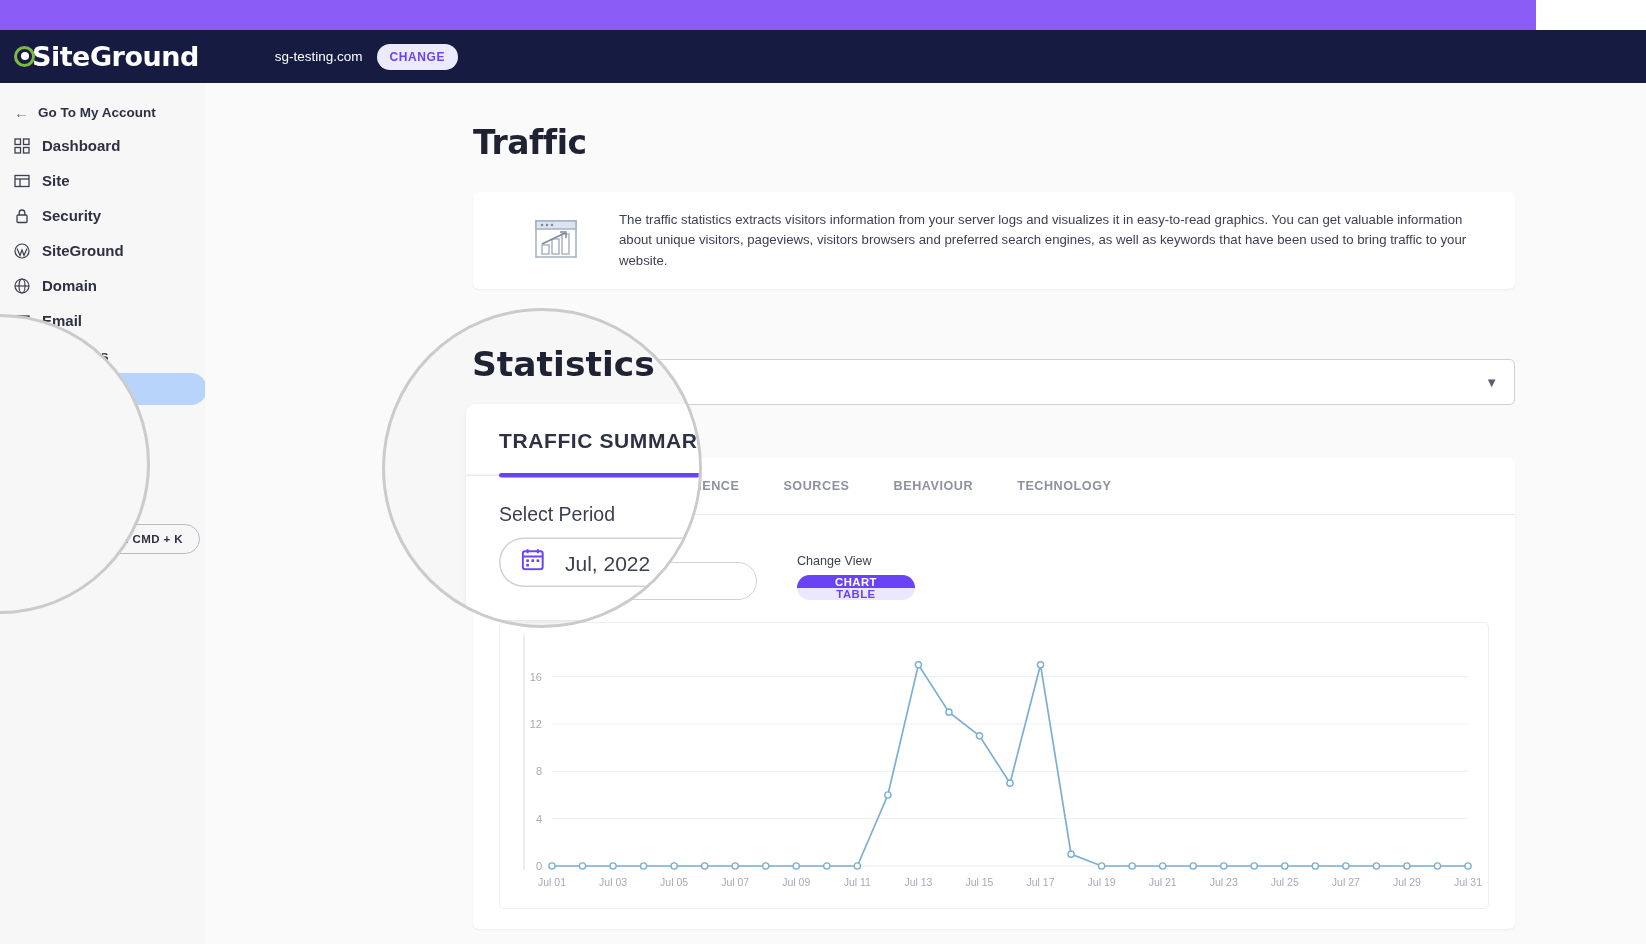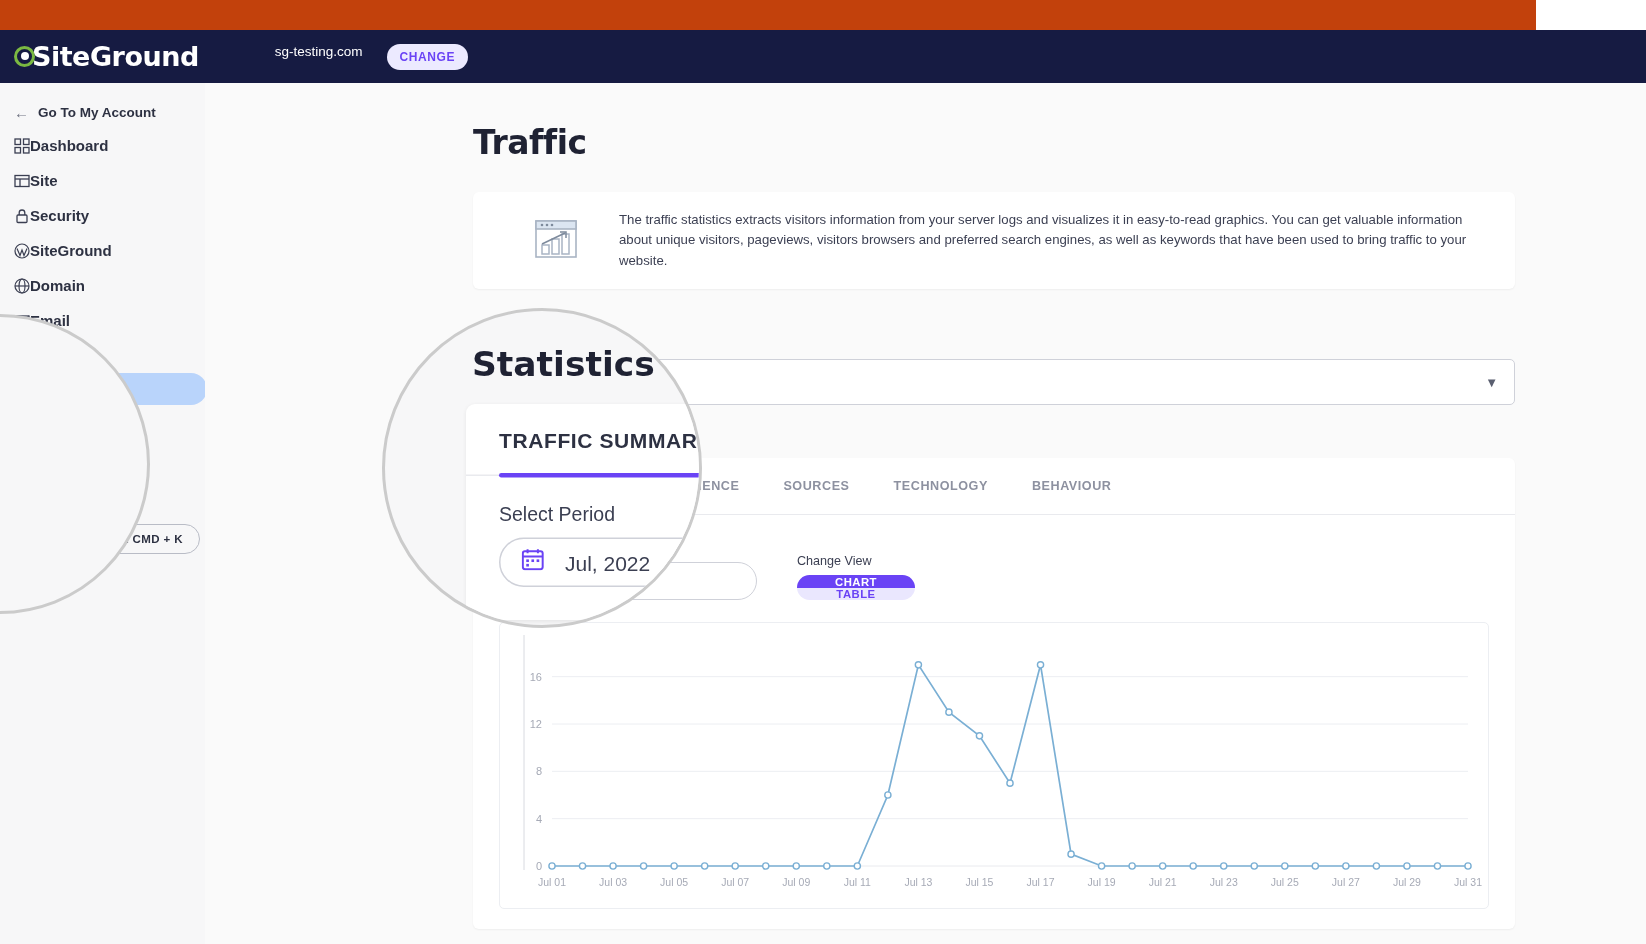--- a/index.html
+++ b/index.html
@@ -2,59 +2,59 @@
 <html><head>
 <meta charset="utf-8">
 <style>
   * { box-sizing: border-box; margin: 0; padding: 0; }
   html, body {
     width: 1646px; height: 944px;
     font-family: "Liberation Sans", sans-serif;
     background: #ffffff;
     overflow: hidden;
   }
-  .page { position: relative; width: 1536px; height: 944px; background:#c2410c; }
+  .page { position: relative; width: 1536px; height: 944px; background:#8b5cf6; }
 
   
   .topbar {
     position:absolute; left:0; top:30px; width:1646px; height:53px;
     background:#161b42; display:flex; align-items:center;
   }
   .logo { display:flex; align-items:center; margin-left:14px; }
   .logo-mark {
     width:21px; height:21px; border-radius:50%;
     border:3px solid #7bb942; position:relative;
   }
   .logo-mark::after{
     content:""; position:absolute; left:4px; top:3px;
     width:8px; height:8px; border-radius:50%; background:#fff;
   }
   .logo-text{
     color:#fff; font-size:27px; font-weight:bold; letter-spacing:-0.5px;
     margin-left:-3px; font-family:"DejaVu Sans", sans-serif;
   }
-  .domain-area{ display:flex; margin-left:76px; gap:24px;}
+  .domain-area{ display:flex; align-items:center; margin-left:76px; gap:14px;}
   .domain-name{ color:#fff; font-size:13.5px; }
   .change-btn{
     background:#eceaff; color:#6a43f5; font-size:12px; font-weight:bold;
     letter-spacing:.6px; padding:6px 13px; border-radius:14px; border:none; cursor:pointer;
   }
 
   
   .sidebar{
     position:absolute; left:0; top:83px; width:205px; height:861px;
     background:#f7f7f8; padding-top:14px;
   }
   .nav-back{
     display:flex; align-items:center; gap:9px; padding:8px 0 8px 14px;
     font-size:13.5px; font-weight:bold; color:#2d3142; cursor:pointer;
   }
   .nav-back .arrow{ color:#6f7382; font-size:15px; line-height:1;}
   .nav-item{
-    display:flex; align-items:center; padding:9px 0 9px 14px;
+    display:flex; align-items:center; gap:12px; padding:9px 0 9px 14px;
     font-size:15px; font-weight:bold; color:#2d3142; cursor:pointer;
   }
   .nav-ic{ width:16px; height:16px; flex:0 0 16px; color:#3b3f52; }
   .nav-ic svg{ display:block; }
   .sub-item{
     padding:8px 0 8px 36px; font-size:14px; color:#4a4e5e; cursor:pointer;
   }
   .sub-item.active{
     background:#b9d4fb; border-radius:0 22px 22px 0; width:207px; color:#39404f;
   }
@@ -281,22 +281,22 @@
     <div class="section-label">Select Domain</div>
     <div class="select-box">
       <span class="chev">▼</span>
     </div>
 
     <div class="stats-card">
       <div class="tabs">
         <div class="tab active">TRAFFIC SUMMARY</div>
         <div class="tab">AUDIENCE</div>
         <div class="tab">SOURCES</div>
+        <div class="tab">BEHAVIOUR</div>
         <div class="tab">TECHNOLOGY</div>
-        <div class="tab">BEHAVIOUR</div>
       </div>
 
       <div class="controls">
         <div class="ctrl-grp">
           <span class="ctrl-label">Select Period</span>
           <div class="period-box">
             <span>
               <svg width="17" height="17" viewBox="0 0 17 17" fill="none" stroke="#6a43f5" stroke-width="1.4">
                 <rect x="1" y="2.5" width="15" height="13.5" rx="1.6"></rect>
                 <line x1="1" y1="6.4" x2="16" y2="6.4"></line>

